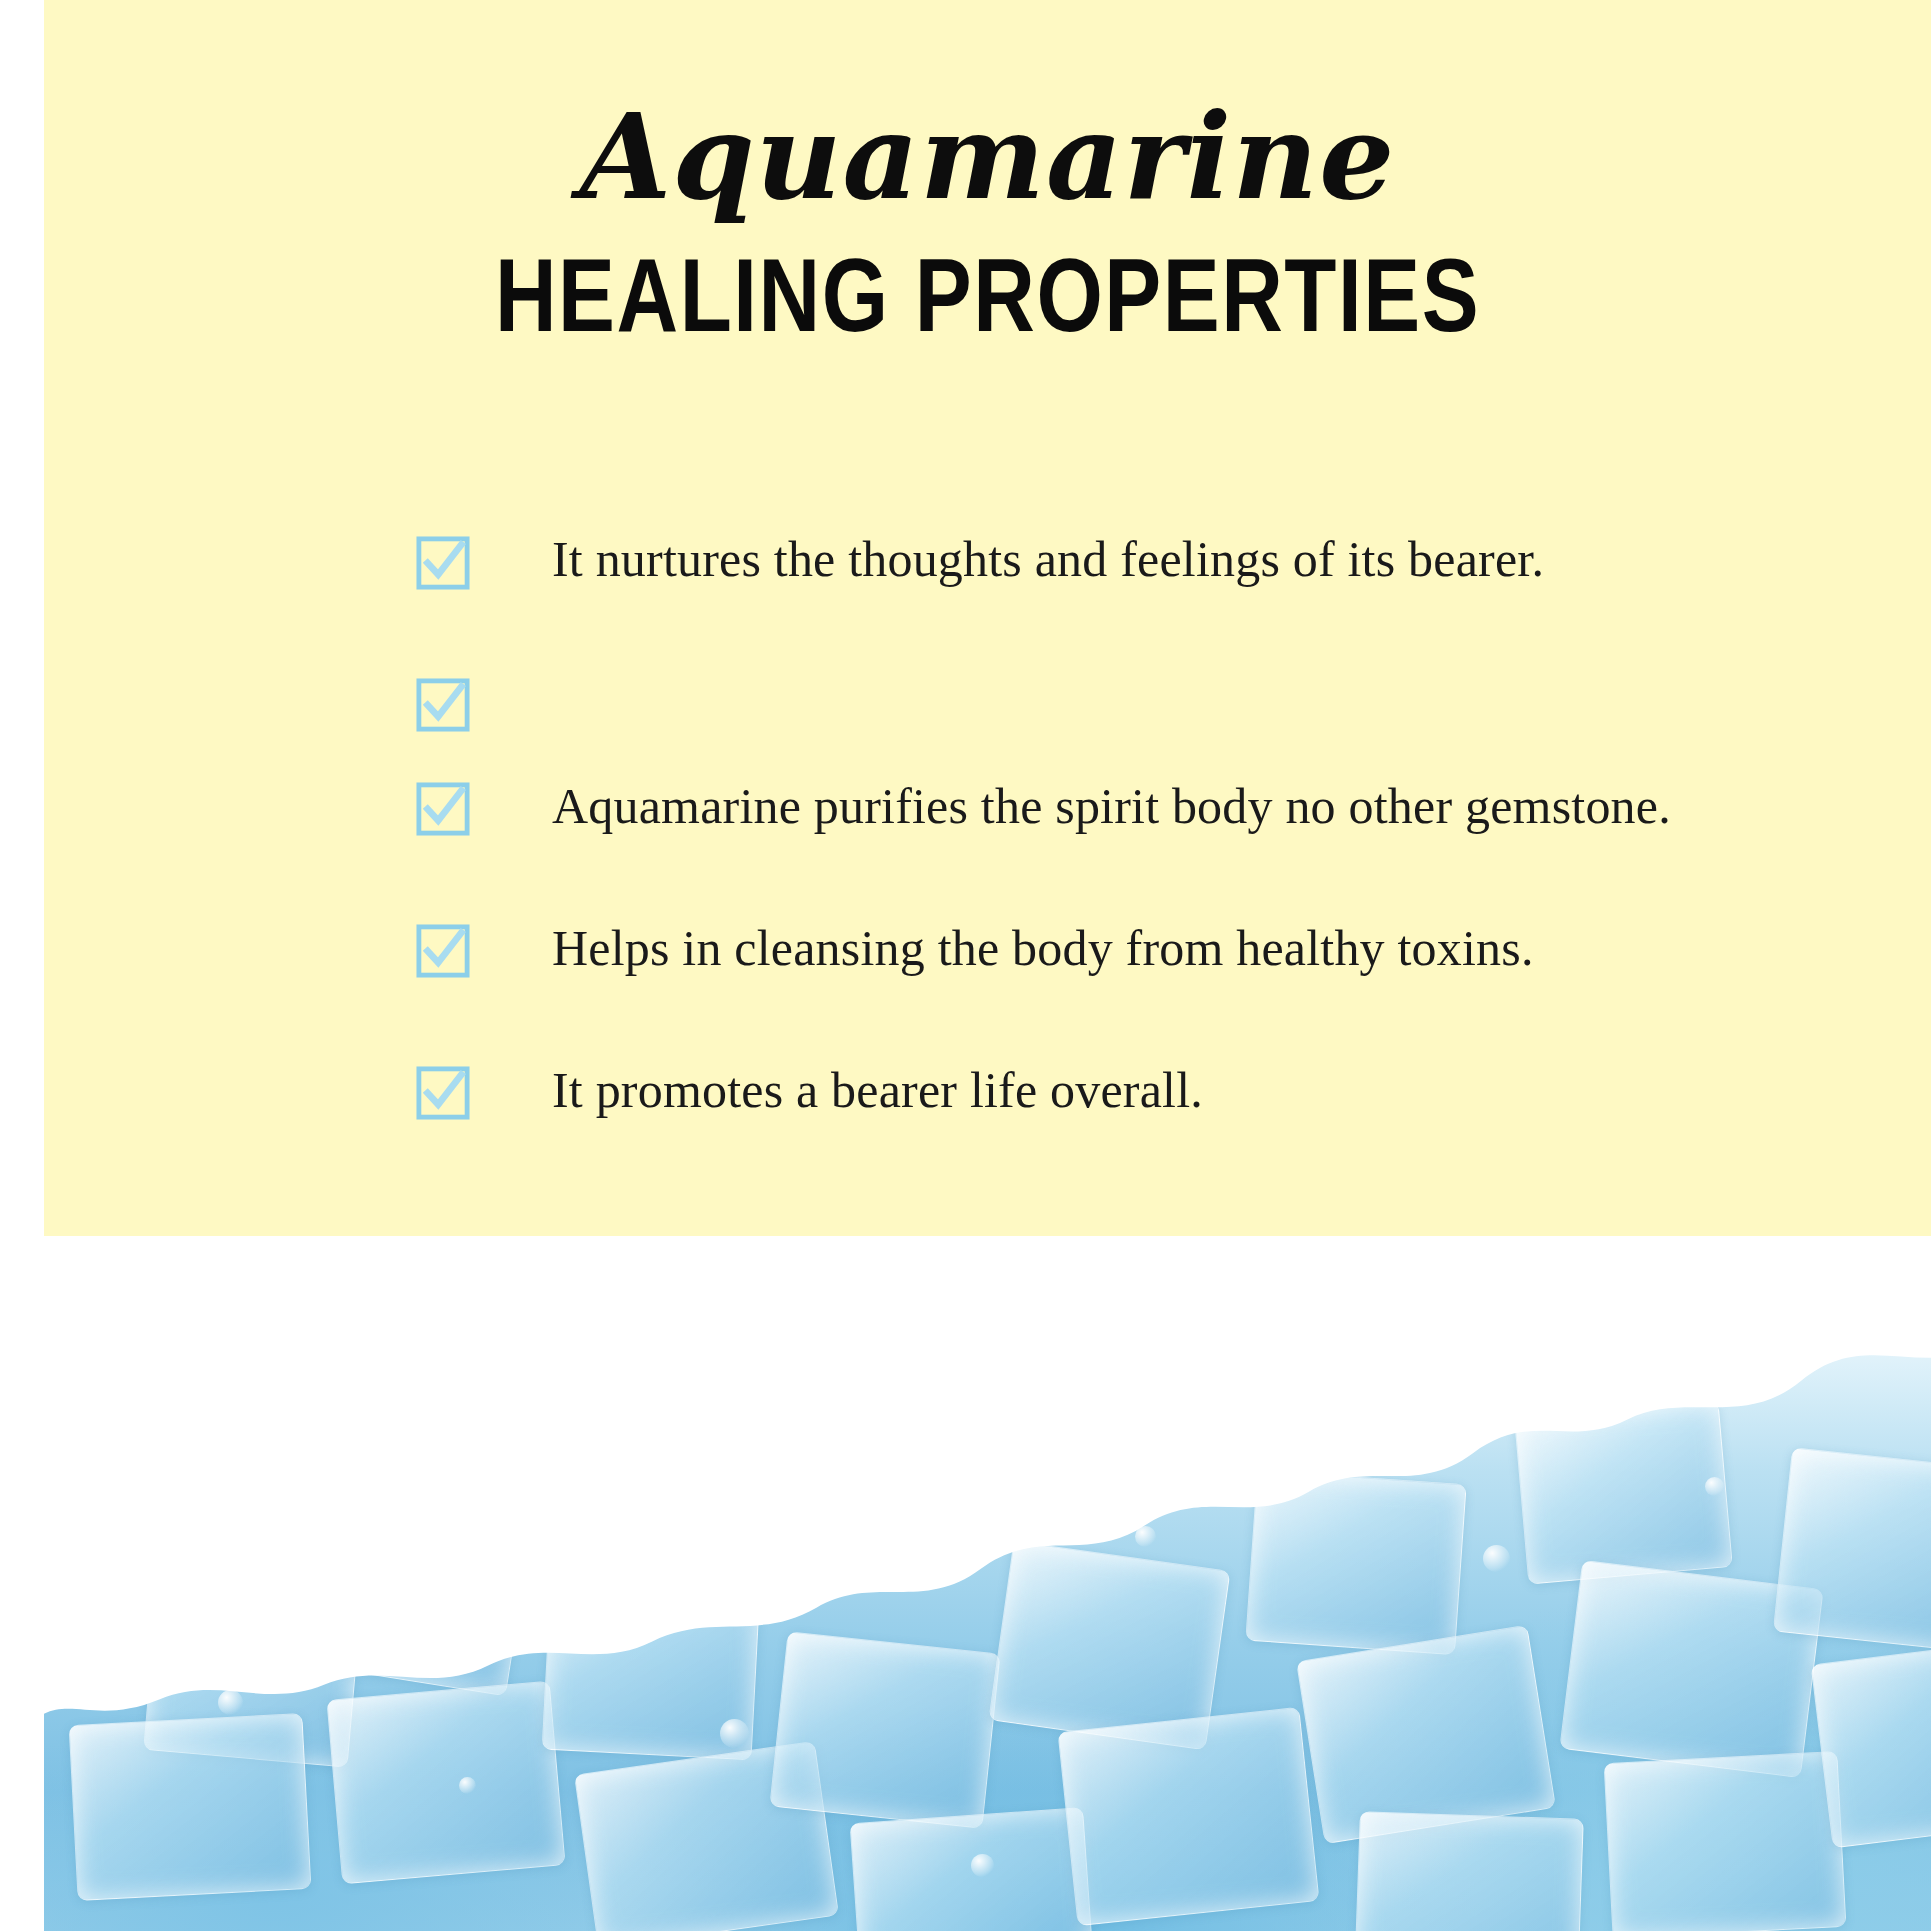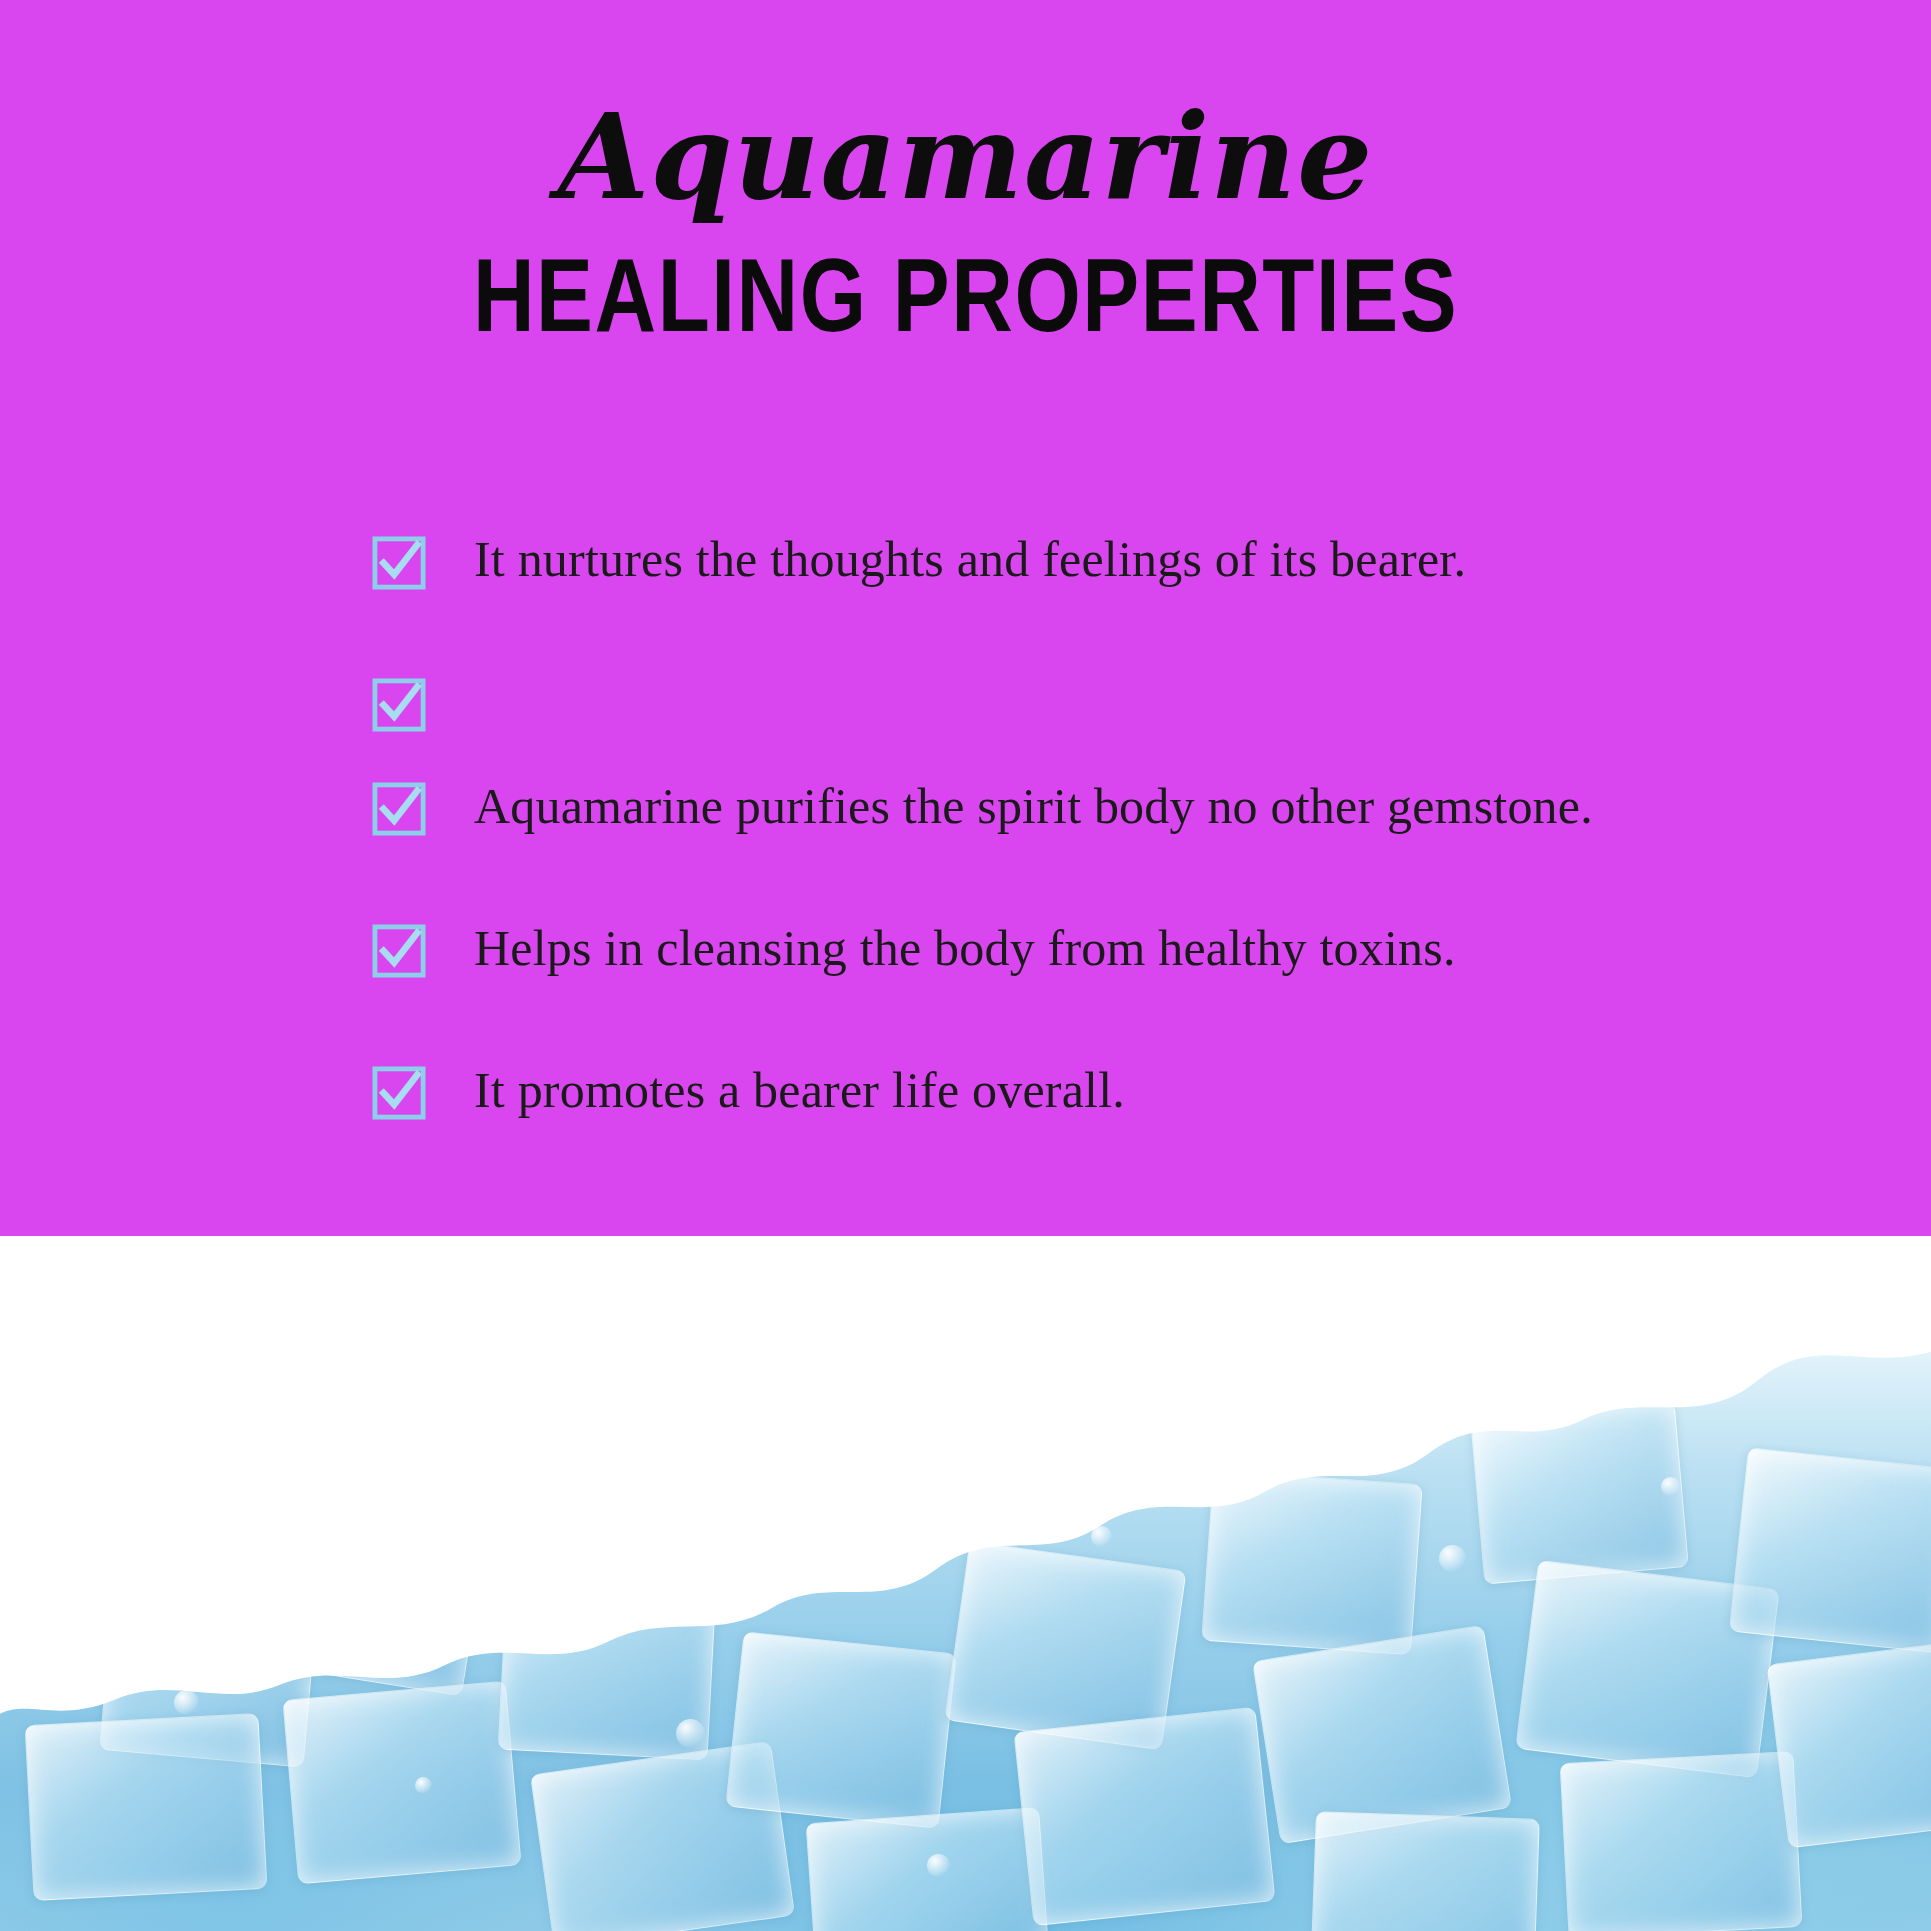--- a/index.html
+++ b/index.html
@@ -11,22 +11,23 @@
     height: 1931px;
     background: #ffffff;
     font-family: "Liberation Serif", serif;
     overflow: hidden;
     position: relative;
   }
 
   .poster {
     position: absolute;
     inset: 0;
-    background: #d946ef;
+    background: #fef9c3;
     overflow: hidden;
+    margin-left: 44px;
   }
 
   
   .title-block {
     position: absolute;
     top: 93px;
     left: 0;
     width: 100%;
     text-align: center;
   }
@@ -57,20 +58,21 @@
   .list {
     position: absolute;
     top: 526px;
     left: 372px;
     width: 1429px;
   }
   .list-item {
     display: flex;
     align-items: flex-start;
     margin-bottom: 75px;
+    gap: 34px;
   }
   .list-item.tight {
     margin-bottom: 41px;
   }
   .checkbox {
     flex: 0 0 auto;
     width: 54px;
     height: 54px;
     margin-top: 9.7px;
     margin-right: 48px;

